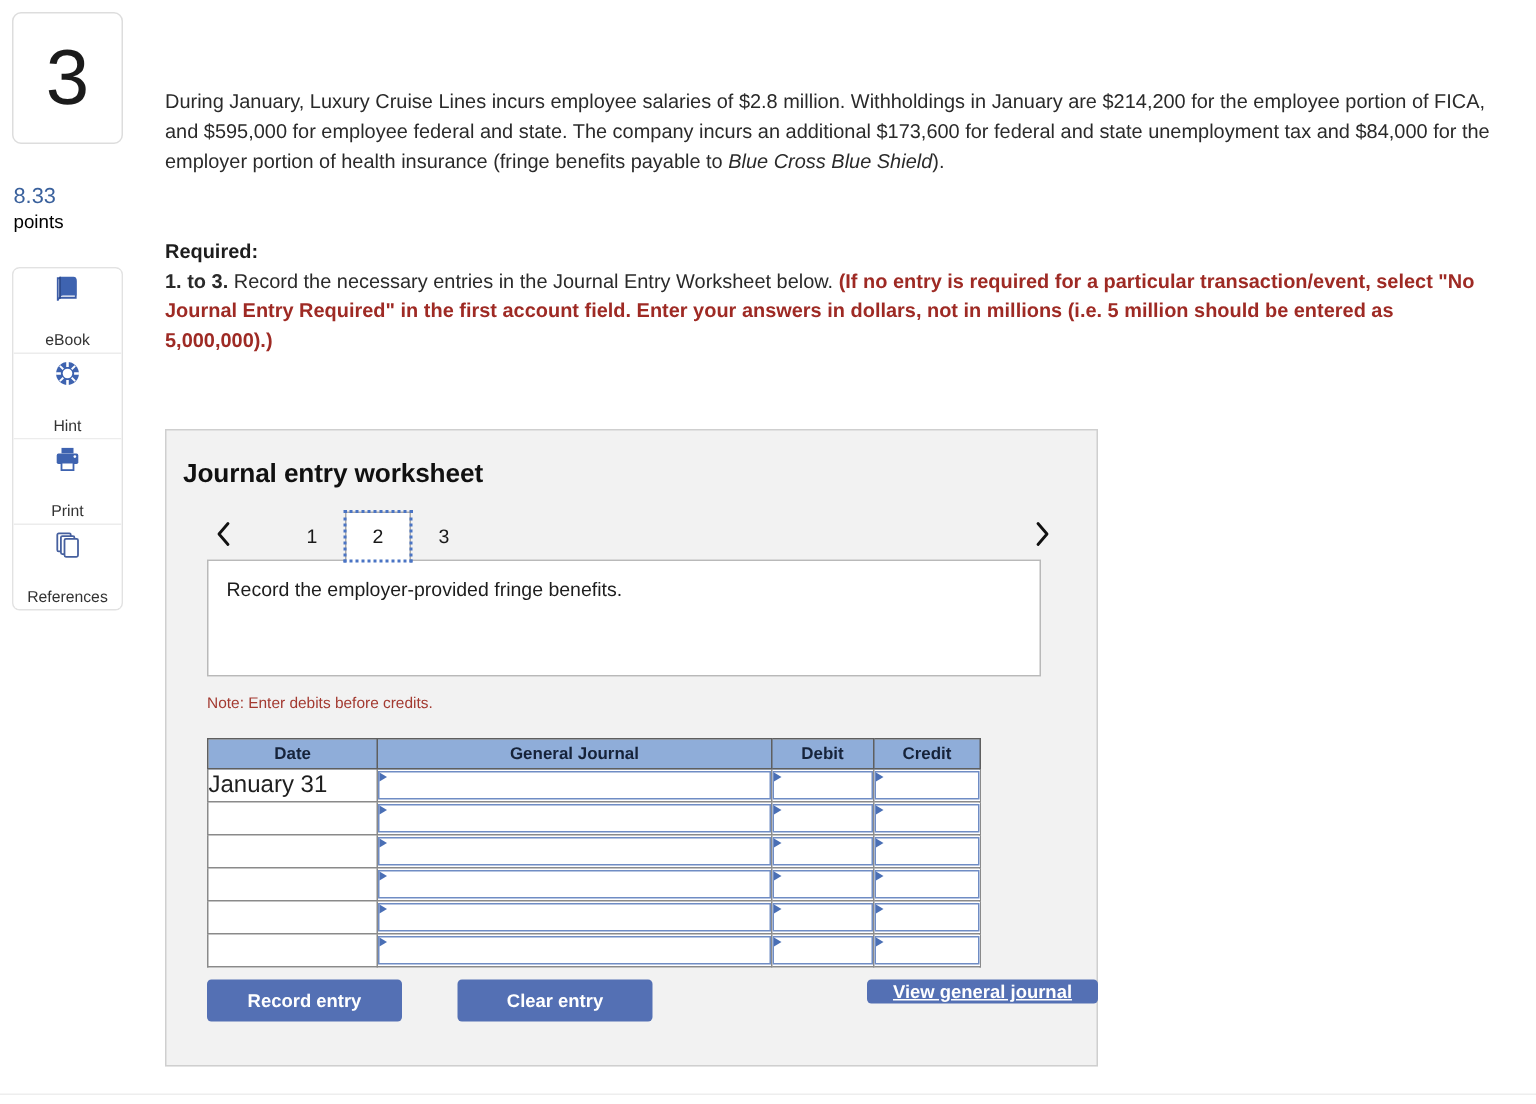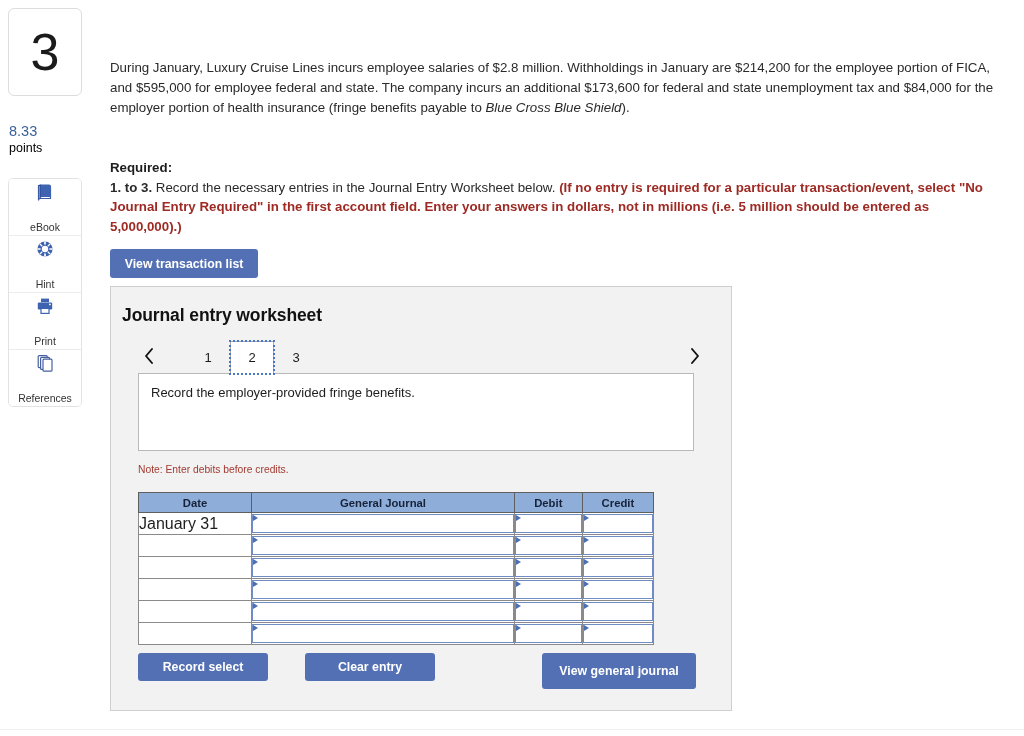--- a/index.html
+++ b/index.html
@@ -281,21 +281,21 @@
     width: 0;
     height: 0;
     border-left: 5px solid #4a6fb5;
     border-top: 3px solid transparent;
     border-bottom: 3px solid transparent;
   }
 
   
   #record-entry-button   { position: absolute; left: 27px;  top: 366px; width: 130px; height: 28px; }
   #clear-entry-button    { position: absolute; left: 194px; top: 366px; width: 130px; height: 28px; }
-  #view-general-journal-button { position: absolute; left: 431px; top: 366px; width: 154px; height: 36px; }
+  #view-general-journal-button { position: absolute; left: 467px; top: 366px; width: 154px; height: 16px; text-decoration: underline; }
 
   #page-bottom-rule {
     position: absolute;
     left: 0;
     top: 729px;
     width: 1024px;
     height: 1px;
     background: #eeeeee;
   }
 </style>
@@ -366,21 +366,20 @@
 
 <div id="main">
 
   <div id="question-text"><span>During January, Luxury Cruise Lines incurs employee salaries of $2.8 million. Withholdings in January are $214,200 for the employee portion of FICA, and $595,000 for employee federal and state. The company incurs an additional $173,600 for federal and state unemployment tax and $84,000 for the employer portion of health insurance (fringe benefits payable to </span><span class="ital">Blue Cross Blue Shield</span><span>).</span></div>
 
   <div id="required-block">
     <div class="req-head">Required:</div>
     <div class="req-line"><b>1. to 3.</b><span> Record the necessary entries in the Journal Entry Worksheet below. </span><span class="req-red">(If no entry is required for a particular transaction/event, select "No Journal Entry Required" in the first account field. Enter your answers in dollars, not in millions (i.e. 5 million should be entered as 5,000,000).)</span></div>
   </div>
 
-  <button class="btn" id="view-transaction-list">View transaction list</button>
 
   <div id="worksheet-panel">
 
     <div id="worksheet-title">Journal entry worksheet</div>
 
     <div id="tabs-row">
       <div class="nav-chevron" id="tab-prev">
         <svg width="14" height="20" viewBox="0 0 14 20" aria-hidden="true">
           <path d="M10 3 L4 10 L10 17" fill="none" stroke="#111111" stroke-width="1.9" stroke-linecap="round" stroke-linejoin="round"></path>
         </svg>
@@ -485,20 +484,20 @@
           <td class="input-cell">
               <div class="cellbox"><span class="tri"></span><span></span></div>
             </td>
           <td class="input-cell">
               <div class="cellbox"><span class="tri"></span><span></span></div>
             </td>
         </tr>
       </tbody>
     </table>
 
-    <button class="btn" id="record-entry-button">Record select</button>
+    <button class="btn" id="record-entry-button">Record entry</button>
     <button class="btn" id="clear-entry-button">Clear entry</button>
     <button class="btn" id="view-general-journal-button">View general journal</button>
 
   </div>
 </div>
 
 <div id="page-bottom-rule"></div>
 
 </body></html>

